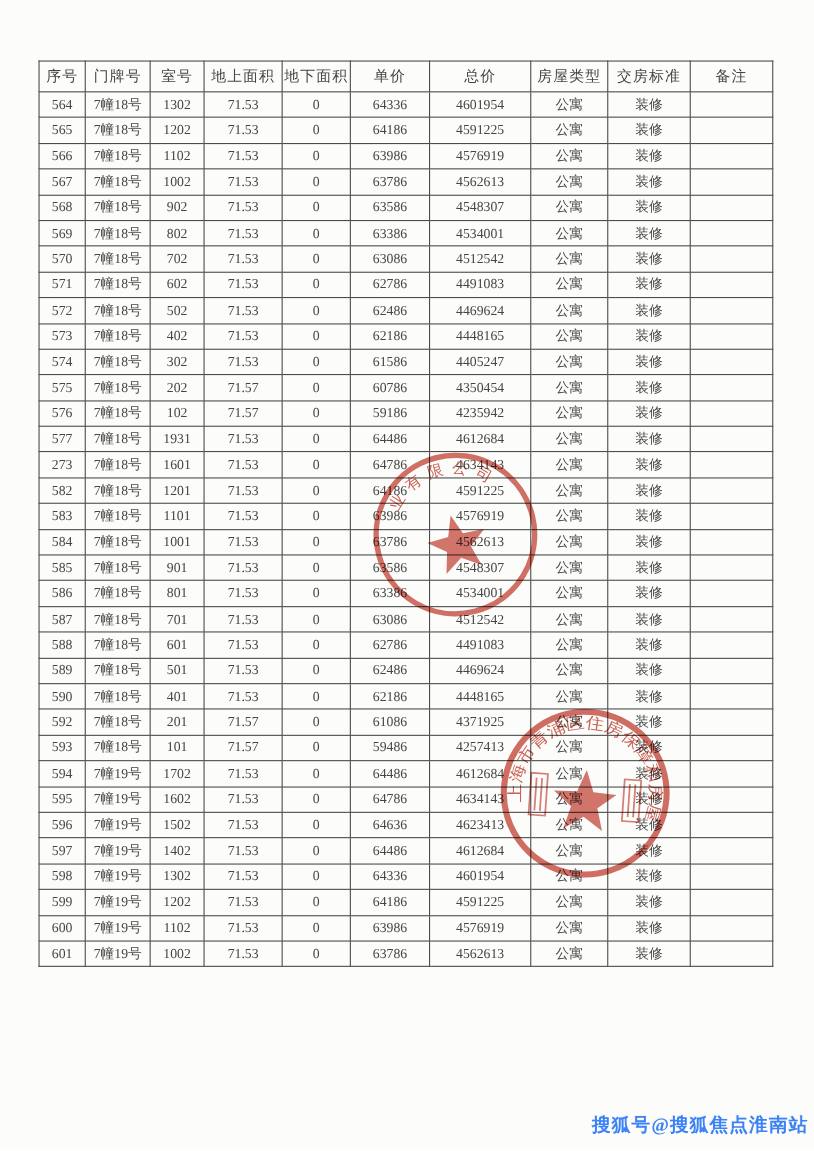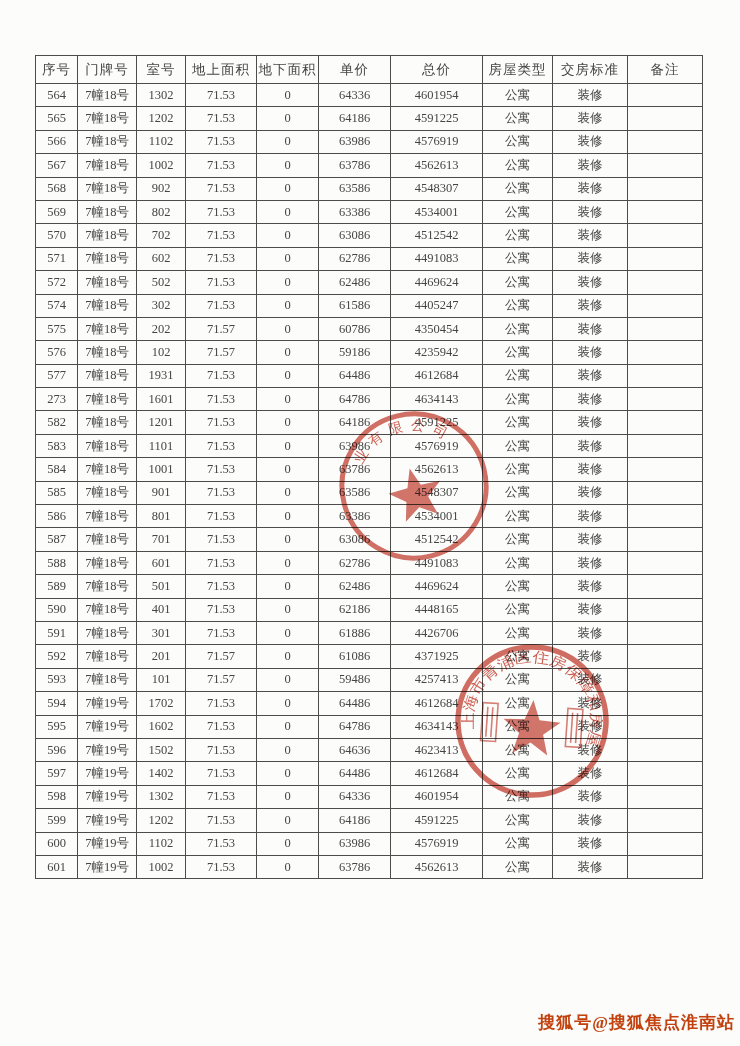--- a/index.html
+++ b/index.html
@@ -12,21 +12,21 @@
   }
   table.price th{height:27px;font-size:13.5px;font-weight:normal;letter-spacing:1px;text-align:center;}
   table.price td{height:22.4px;font-size:12.5px;}
   col.c0{width:42px}col.c1{width:59px}col.c2{width:49px}col.c3{width:71px}col.c4{width:62px}
   col.c5{width:72px}col.c6{width:92px}col.c7{width:70px}col.c8{width:75px}col.c9{width:75px}
   .stamp{position:absolute;mix-blend-mode:multiply;opacity:.8;pointer-events:none;}
   .stamp1{left:336px;top:408px;width:156px;height:156px;transform:rotate(-14deg);}
   .stamp2{left:451px;top:640px;width:162px;height:162px;transform:rotate(4deg);}
   .watermark{
     position:absolute;right:5px;bottom:12px;font-size:17px;font-weight:bold;
-    letter-spacing:1px;color:#c2410c;
+    letter-spacing:1px;color:#3b82f6;
     text-shadow:1px 1px 0 #ffffff,2px 2px 1px #ffffff,-1px -1px 0 #f2f2f2;
   }
 </style>
 </head>
 <body>
 
 <div class="page">
 
   <table class="price">
     <colgroup>
@@ -158,20 +158,32 @@
           <td>502</td>
           <td>71.53</td>
           <td>0</td>
           <td>62486</td>
           <td>4469624</td>
           <td>公寓</td>
           <td>装修</td>
           <td></td>
         </tr>
         <tr>
+          <td>573</td>
+          <td>7幢18号</td>
+          <td>402</td>
+          <td>71.53</td>
+          <td>0</td>
+          <td>62186</td>
+          <td>4448165</td>
+          <td>公寓</td>
+          <td>装修</td>
+          <td></td>
+        </tr>
+        <tr>
           <td>574</td>
           <td>7幢18号</td>
           <td>302</td>
           <td>71.53</td>
           <td>0</td>
           <td>61586</td>
           <td>4405247</td>
           <td>公寓</td>
           <td>装修</td>
           <td></td>
@@ -321,32 +333,20 @@
           <td></td>
         </tr>
         <tr>
           <td>590</td>
           <td>7幢18号</td>
           <td>401</td>
           <td>71.53</td>
           <td>0</td>
           <td>62186</td>
           <td>4448165</td>
-          <td>公寓</td>
-          <td>装修</td>
-          <td></td>
-        </tr>
-        <tr>
-          <td>591</td>
-          <td>7幢18号</td>
-          <td>301</td>
-          <td>71.53</td>
-          <td>0</td>
-          <td>61886</td>
-          <td>4426706</td>
           <td>公寓</td>
           <td>装修</td>
           <td></td>
         </tr>
         <tr>
           <td>592</td>
           <td>7幢18号</td>
           <td>201</td>
           <td>71.57</td>
           <td>0</td>

